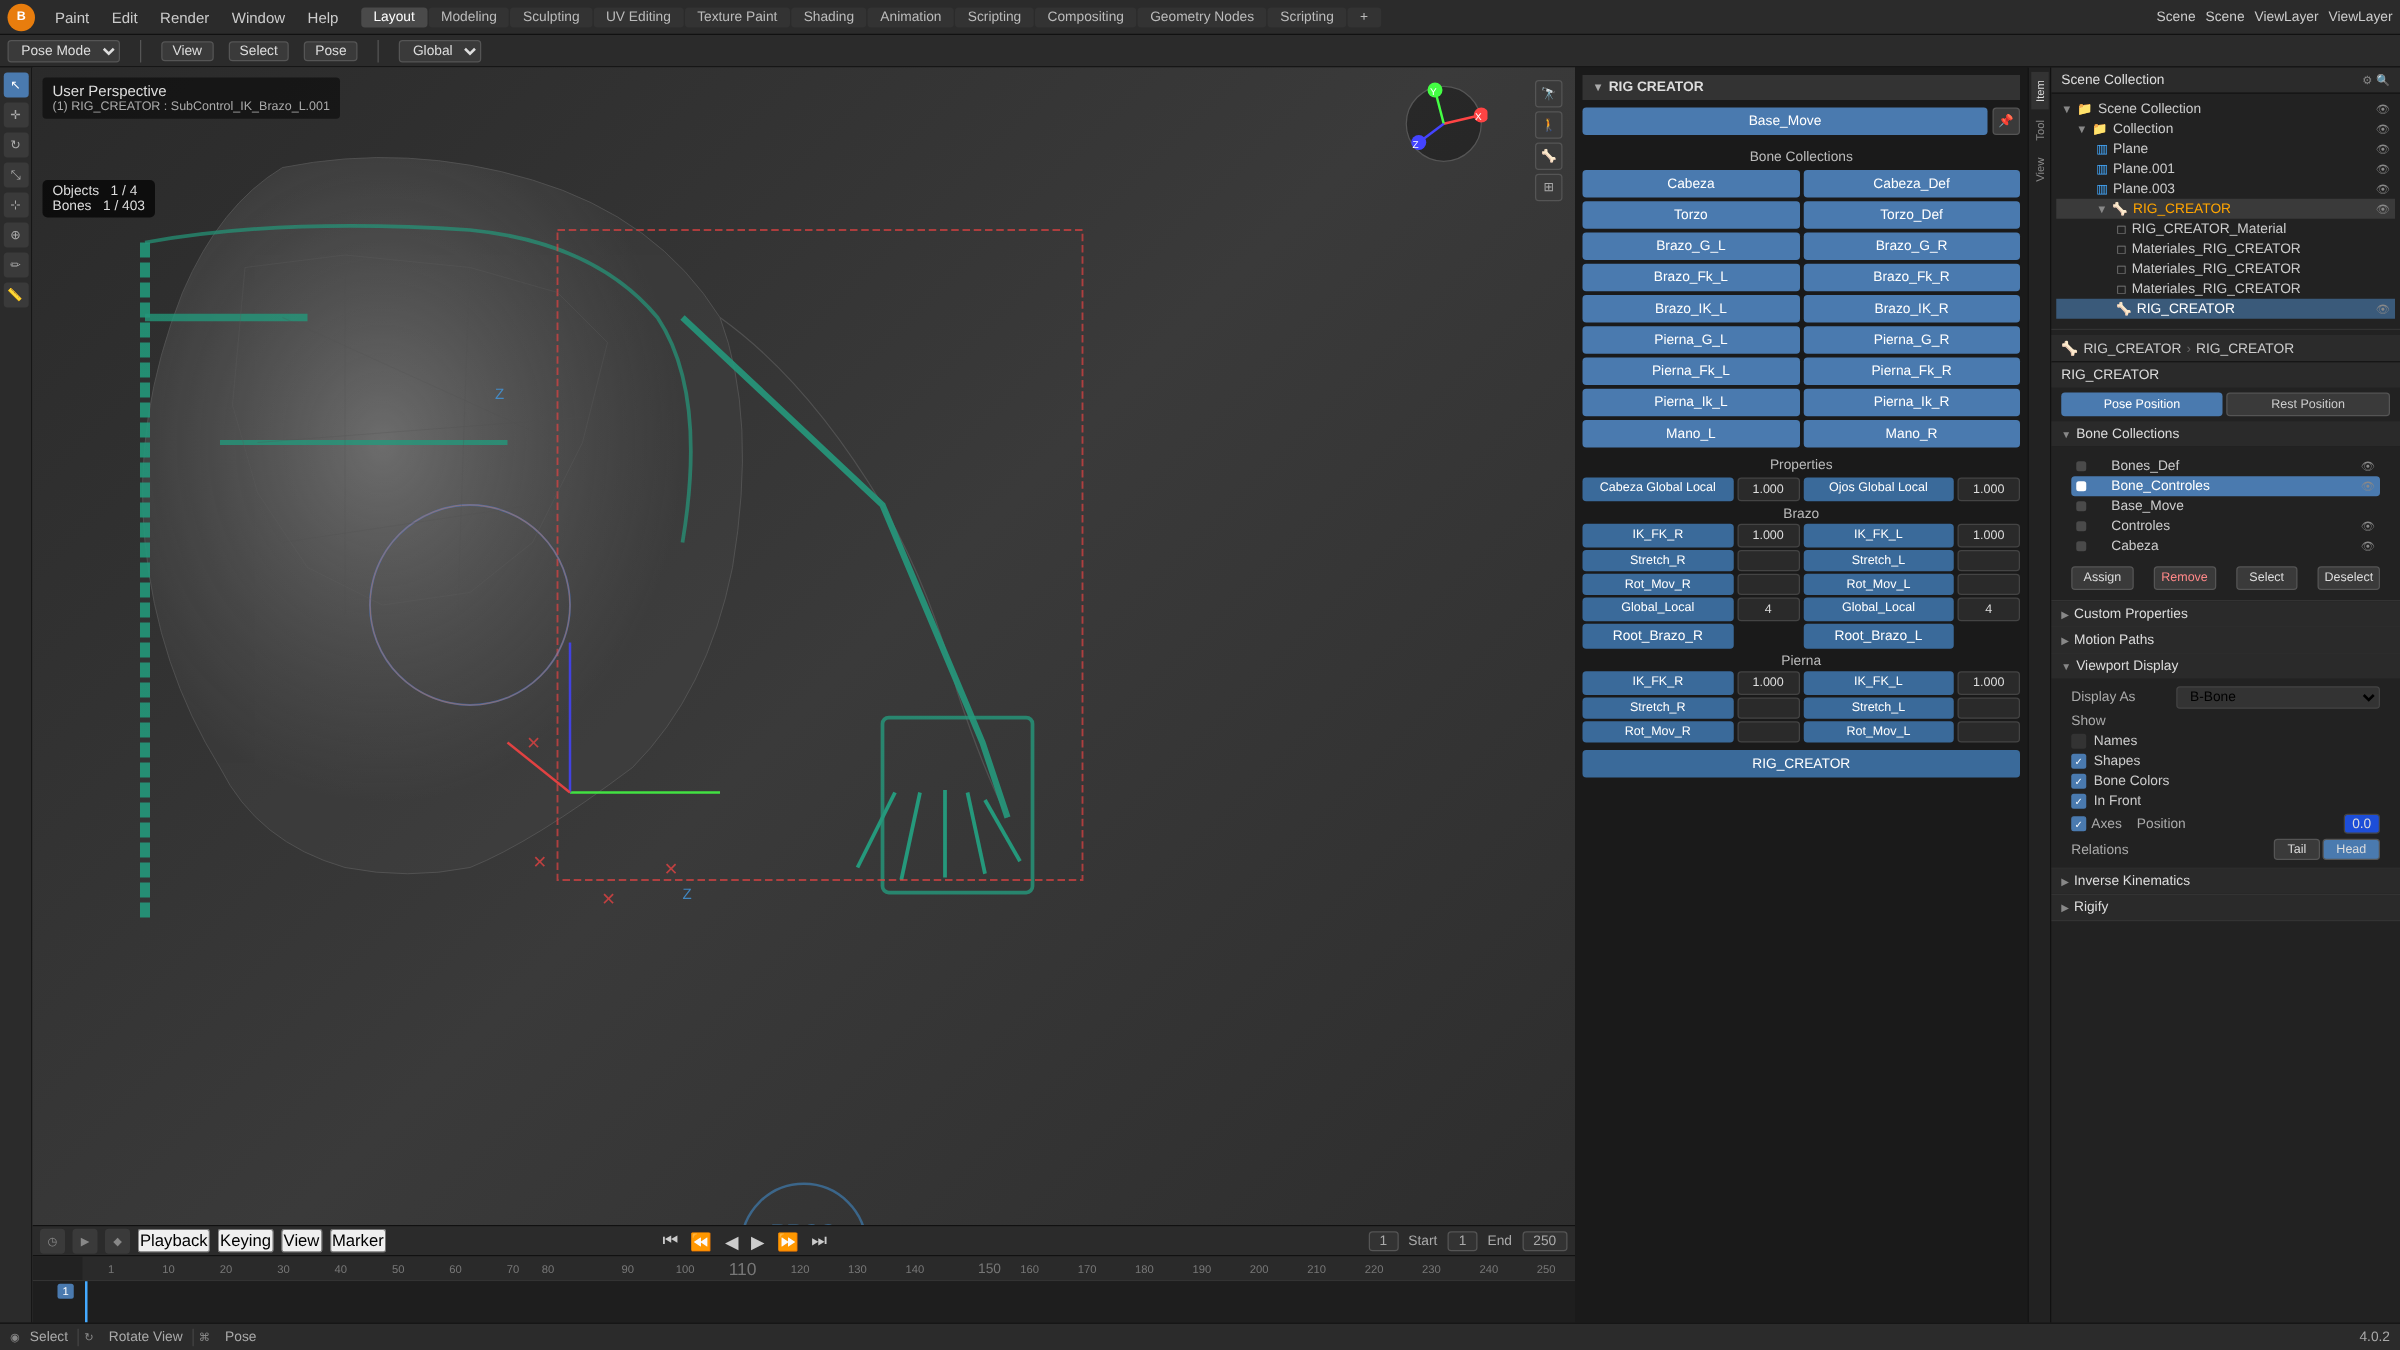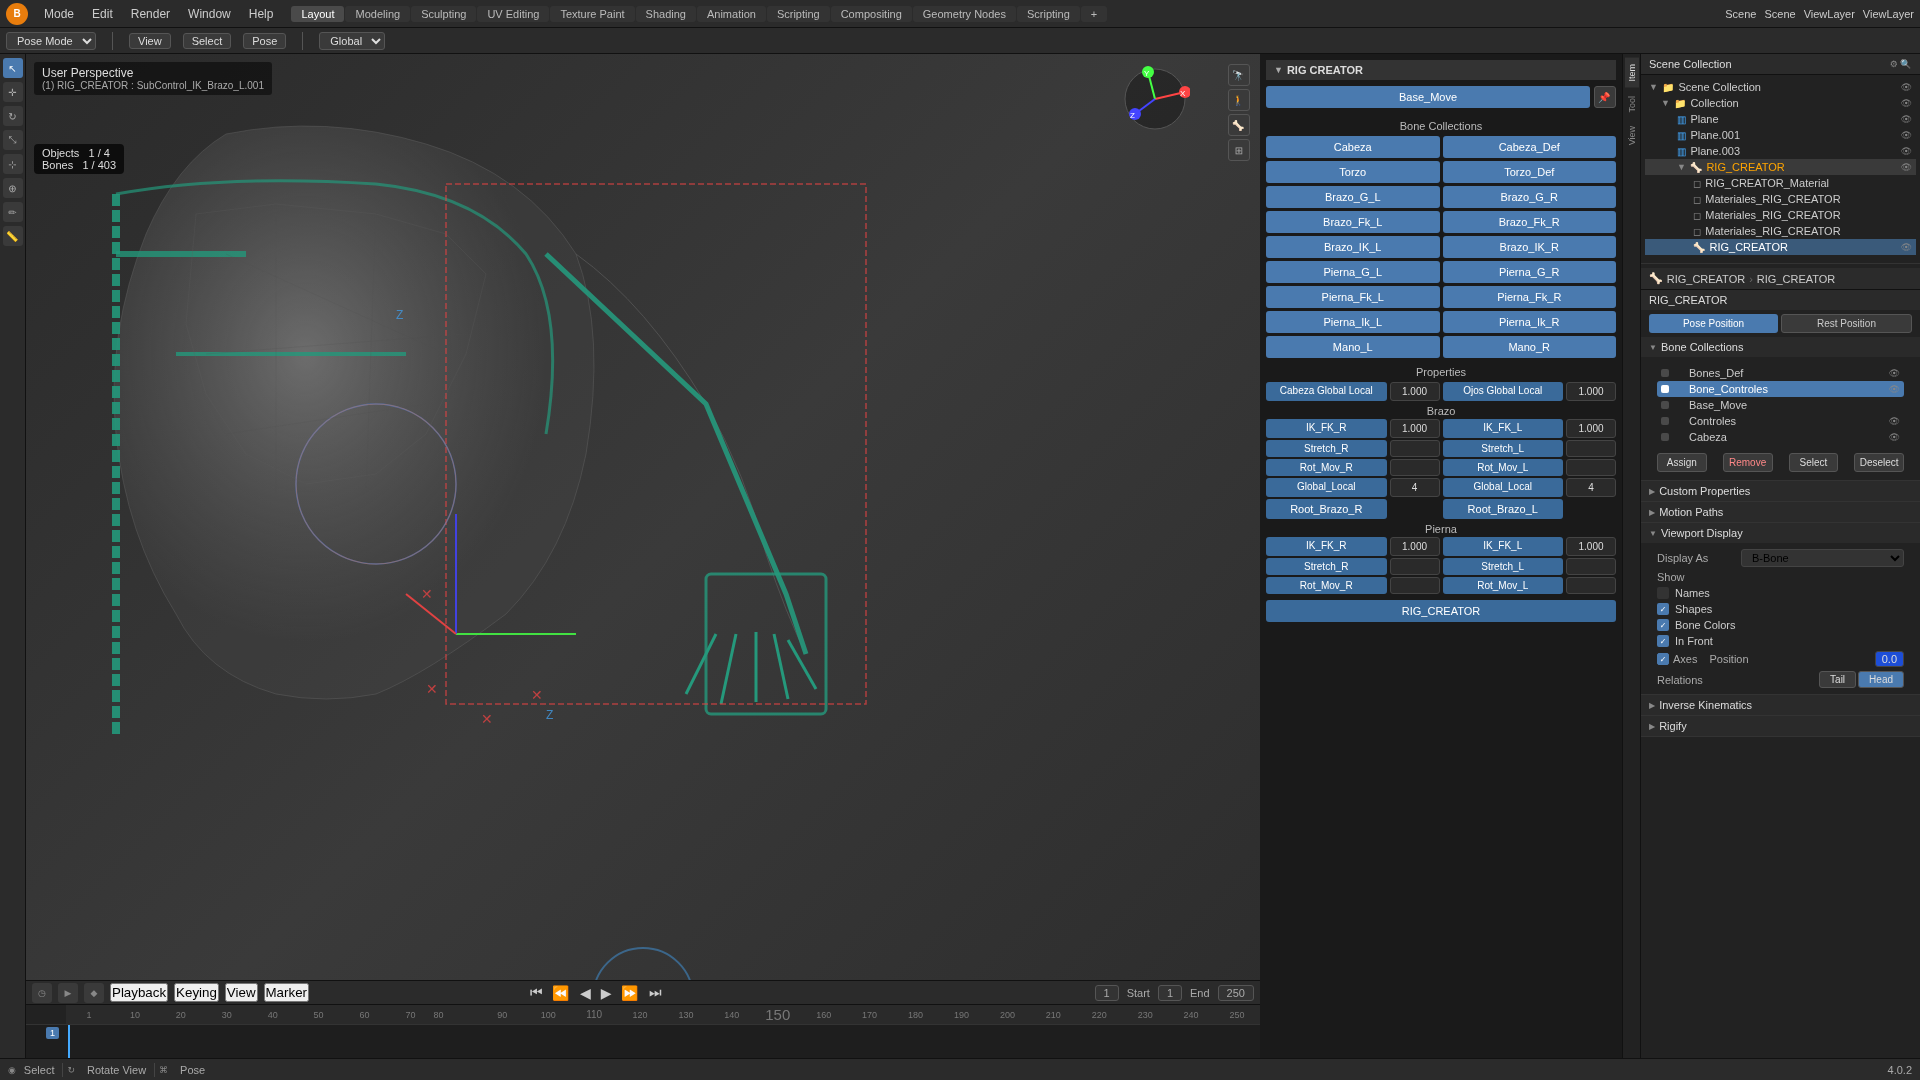--- a/index.html
+++ b/index.html
@@ -152,21 +152,21 @@
     ::-webkit-scrollbar { width: 6px; }
     ::-webkit-scrollbar-track { background: #1a1a1a; }
     ::-webkit-scrollbar-thumb { background: #444; border-radius: 3px; }
   </style>
 </head>
 <body>
 
 <div id="top-menu">
   <div class="logo">B</div>
   <div class="menu-items">
-    <div class="menu-item">Mode</div>
+    <div class="menu-item">Paint</div>
     <div class="menu-item">Edit</div>
     <div class="menu-item">Render</div>
     <div class="menu-item">Window</div>
     <div class="menu-item">Help</div>
   </div>
   <div class="workspace-tabs">
     <div class="workspace-tab active">Layout</div>
     <div class="workspace-tab">Modeling</div>
     <div class="workspace-tab">Sculpting</div>
     <div class="workspace-tab">UV Editing</div>
@@ -343,25 +343,25 @@
             <div class="frame-num" style="font-size:9px;color:#777;flex:1;text-align:center;line-height:20px;">10</div>
             <div class="frame-num" style="font-size:9px;color:#777;flex:1;text-align:center;line-height:20px;">20</div>
             <div class="frame-num" style="font-size:9px;color:#777;flex:1;text-align:center;line-height:20px;">30</div>
             <div class="frame-num" style="font-size:9px;color:#777;flex:1;text-align:center;line-height:20px;">40</div>
             <div class="frame-num" style="font-size:9px;color:#777;flex:1;text-align:center;line-height:20px;">50</div>
             <div class="frame-num" style="font-size:9px;color:#777;flex:1;text-align:center;line-height:20px;">60</div>
             <div class="frame-num" style="font-size:9px;color:#777;flex:1;text-align:center;line-height:20px;">70</div>
             <div class="frame-num" style="font-size:9px;color:#777;flex:1;text-align:left;line-height:20px;">80</div>
             <div class="frame-num" style="font-size:9px;color:#777;flex:1;text-align:center;line-height:20px;">90</div>
             <div class="frame-num" style="font-size:9px;color:#777;flex:1;text-align:center;line-height:20px;">100</div>
-            <div class="frame-num" style="font-size:10px;color:#777;flex:1;text-align:center;line-height:20px;">110</div>
+            <div class="frame-num" style="font-size:14px;color:#777;flex:1;text-align:center;line-height:20px;">110</div>
             <div class="frame-num" style="font-size:9px;color:#777;flex:1;text-align:center;line-height:20px;">120</div>
             <div class="frame-num" style="font-size:9px;color:#777;flex:1;text-align:center;line-height:20px;">130</div>
             <div class="frame-num" style="font-size:9px;color:#777;flex:1;text-align:center;line-height:20px;">140</div>
-            <div class="frame-num" style="font-size:15px;color:#777;flex:1;text-align:center;line-height:20px;">150</div>
+            <div class="frame-num" style="font-size:11px;color:#777;flex:1;text-align:right;line-height:20px;">150</div>
             <div class="frame-num" style="font-size:9px;color:#777;flex:1;text-align:center;line-height:20px;">160</div>
             <div class="frame-num" style="font-size:9px;color:#777;flex:1;text-align:center;line-height:20px;">170</div>
             <div class="frame-num" style="font-size:9px;color:#777;flex:1;text-align:center;line-height:20px;">180</div>
             <div class="frame-num" style="font-size:9px;color:#777;flex:1;text-align:center;line-height:20px;">190</div>
             <div class="frame-num" style="font-size:9px;color:#777;flex:1;text-align:center;line-height:20px;">200</div>
             <div class="frame-num" style="font-size:9px;color:#777;flex:1;text-align:center;line-height:20px;">210</div>
             <div class="frame-num" style="font-size:9px;color:#777;flex:1;text-align:center;line-height:20px;">220</div>
             <div class="frame-num" style="font-size:9px;color:#777;flex:1;text-align:center;line-height:20px;">230</div>
             <div class="frame-num" style="font-size:9px;color:#777;flex:1;text-align:center;line-height:20px;">240</div>
             <div class="frame-num" style="font-size:9px;color:#777;flex:1;text-align:center;line-height:20px;">250</div>

